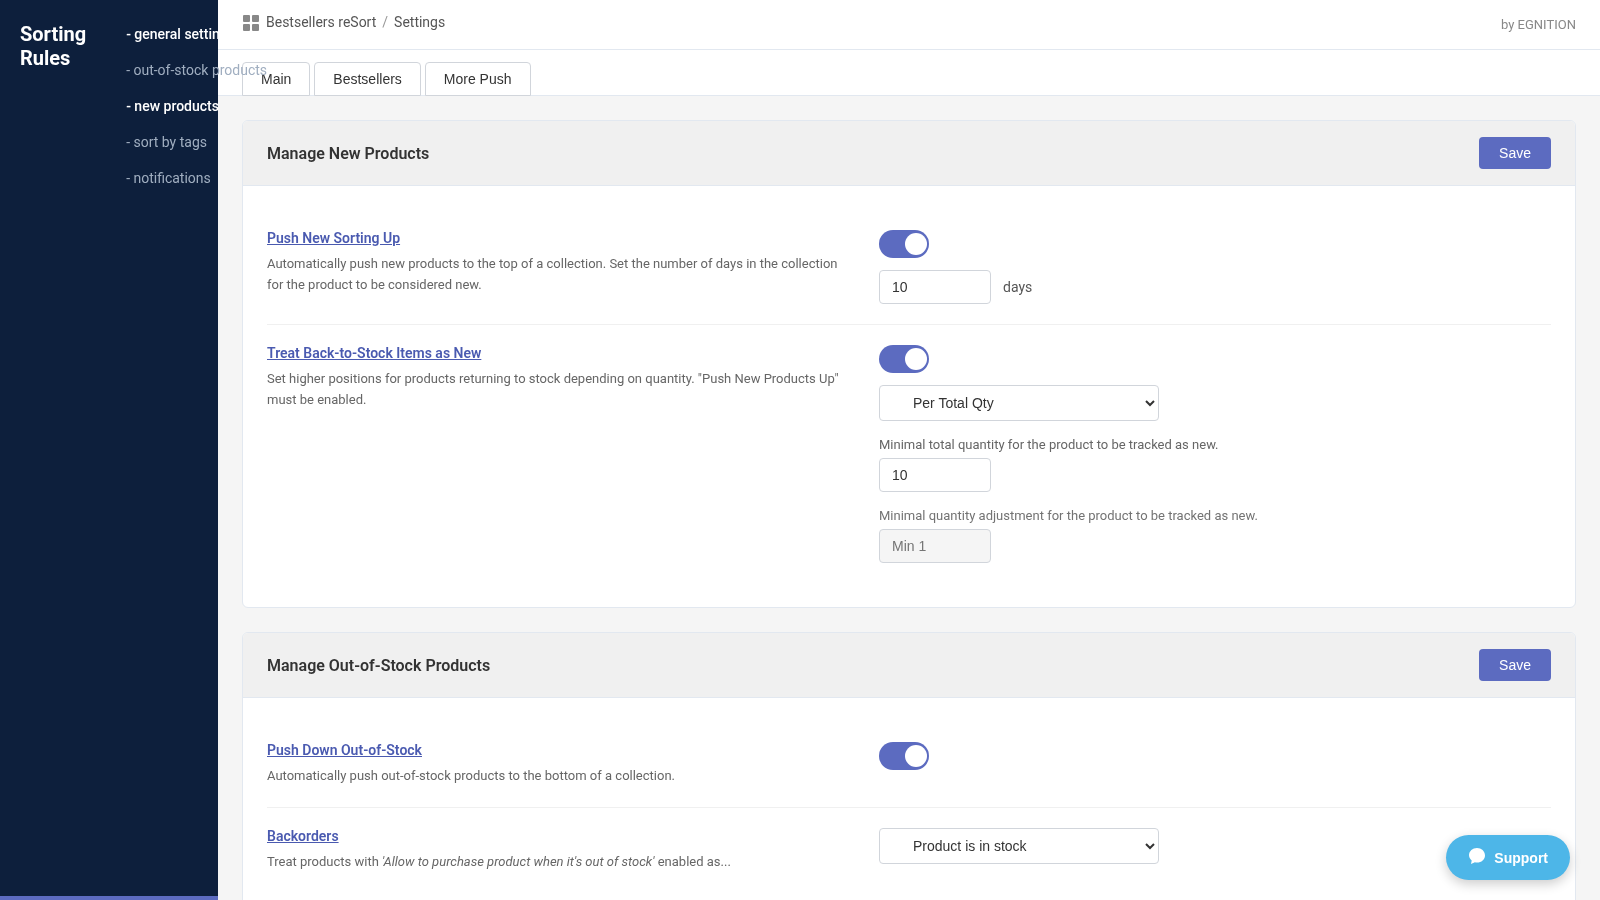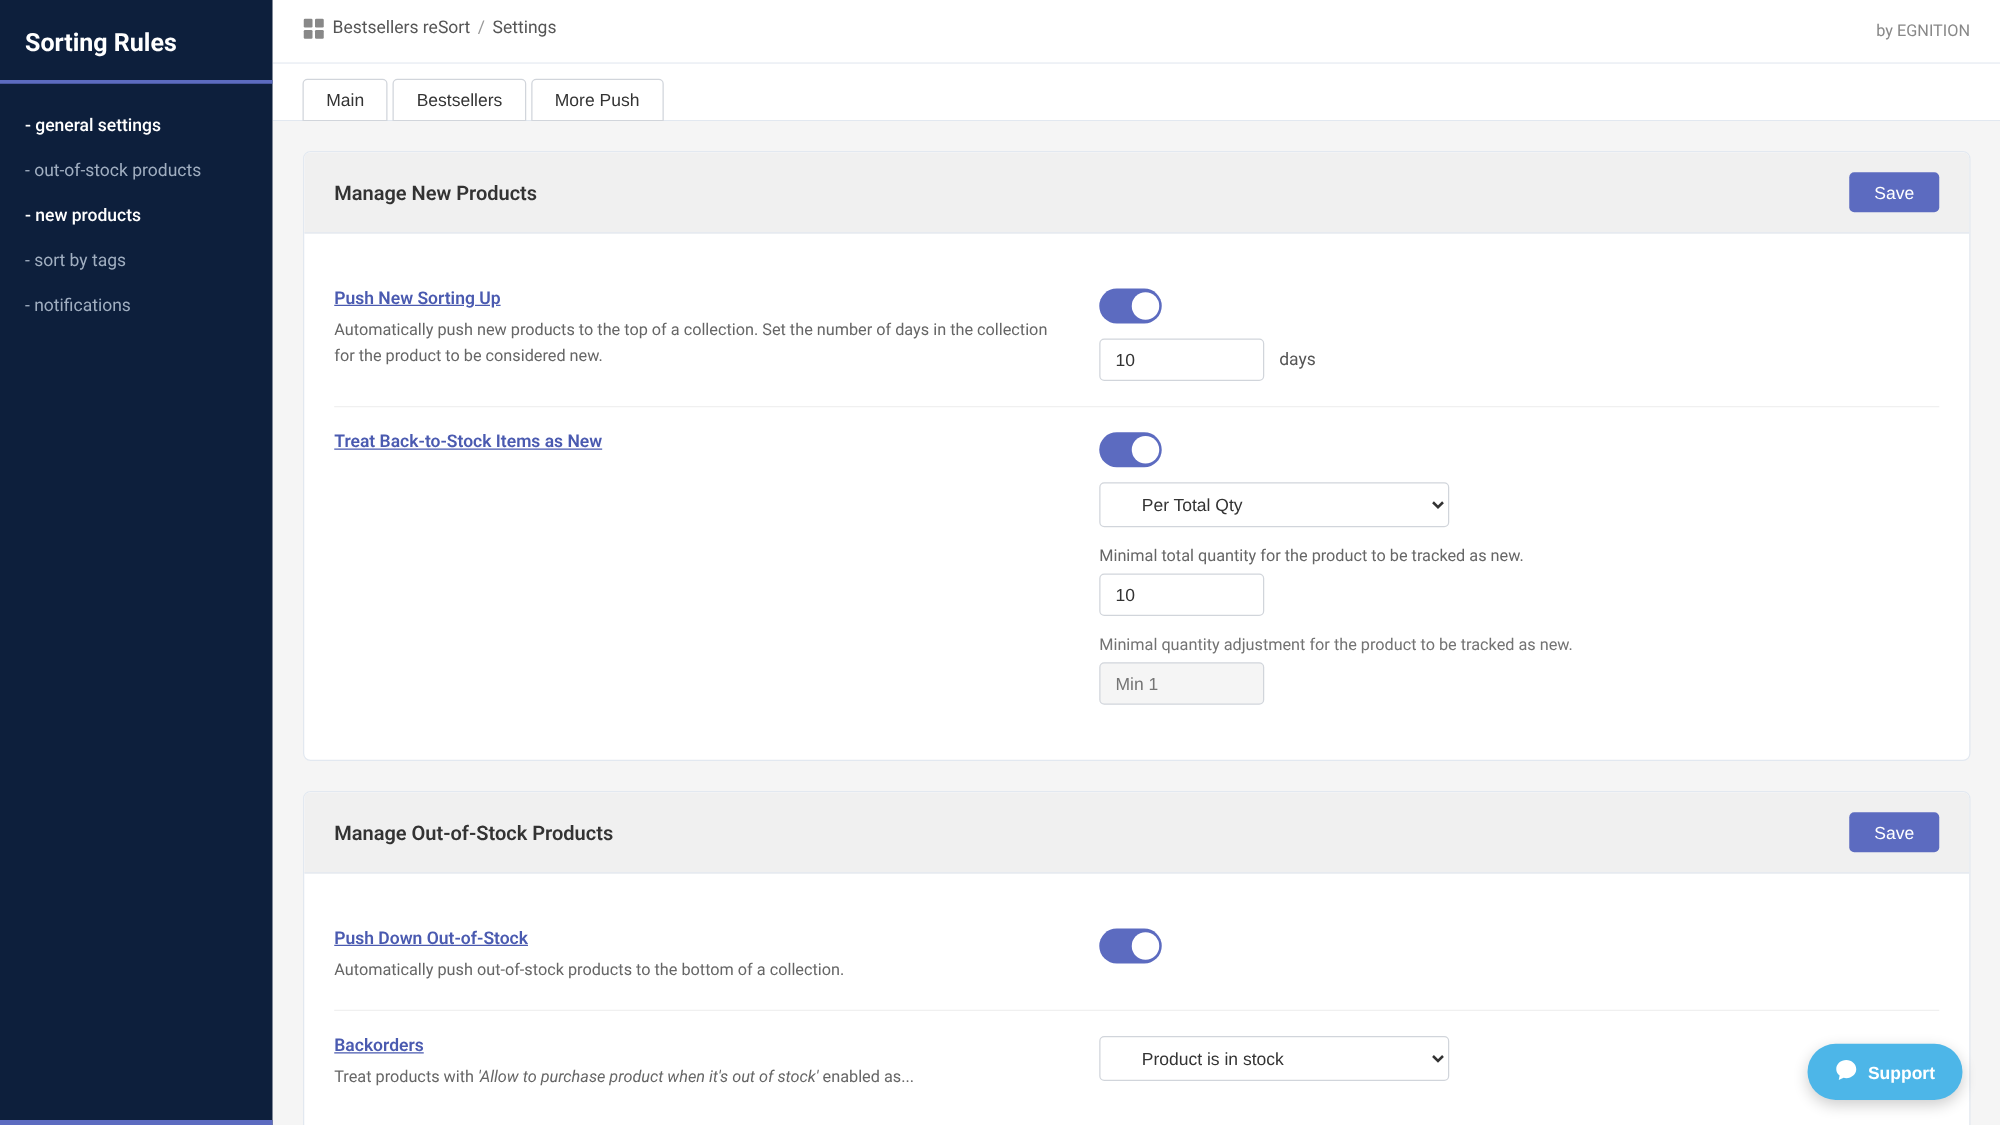--- a/index.html
+++ b/index.html
@@ -5,21 +5,21 @@
     * { box-sizing: border-box; margin: 0; padding: 0; }
     body { font-family: -apple-system, BlinkMacSystemFont, 'Segoe UI', Roboto, sans-serif; display: flex; height: 900px; width: 1600px; overflow: hidden; background: #f5f5f5; }
 
     
     .sidebar {
       width: 218px;
       background: #0d1f3c;
       color: #fff;
       flex-shrink: 0;
       display: flex;
-      flex-direction: column;
+      flex-direction: row;
       position: relative;
     }
     .sidebar-title {
       padding: 22px 20px 18px 20px;
       font-size: 20px;
       font-weight: 700;
       color: #fff;
       border-bottom: 3px solid #5c6bc0;
     }
     .sidebar-nav {
@@ -200,21 +200,21 @@
       left: 26px;
       transition: left 0.2s;
     }
 
     
     .text-input {
       border: 1px solid #d1d5db;
       border-radius: 4px;
       padding: 8px 12px;
       font-size: 14px;
-      width: 132px;
+      width: 112px;
       color: #333;
       outline: none;
     }
     .text-input.disabled {
       background: #f5f5f5;
       color: #aaa;
     }
     .input-unit {
       font-size: 14px;
       color: #555;
@@ -322,20 +322,21 @@
             <div class="setting-control-row">
               <input type="text" class="text-input" value="10" style="">
               <span class="input-unit">days</span>
             </div>
           </div>
         </div>
 
         <div class="setting-row">
           <div class="setting-left">
             <div class="setting-title">Treat Back-to-Stock Items as New</div>
+            <div class="setting-desc">Set higher positions for products returning to stock depending on quantity. "Push New Products Up" must be enabled.</div>
           </div>
           <div class="setting-right">
             <div class="setting-control-row">
               <label class="toggle">
                 <input type="checkbox" checked="" style="">
                 <span class="toggle-slider"></span>
               </label>
             </div>
             <div class="setting-control-row">
               <select class="select-input">

